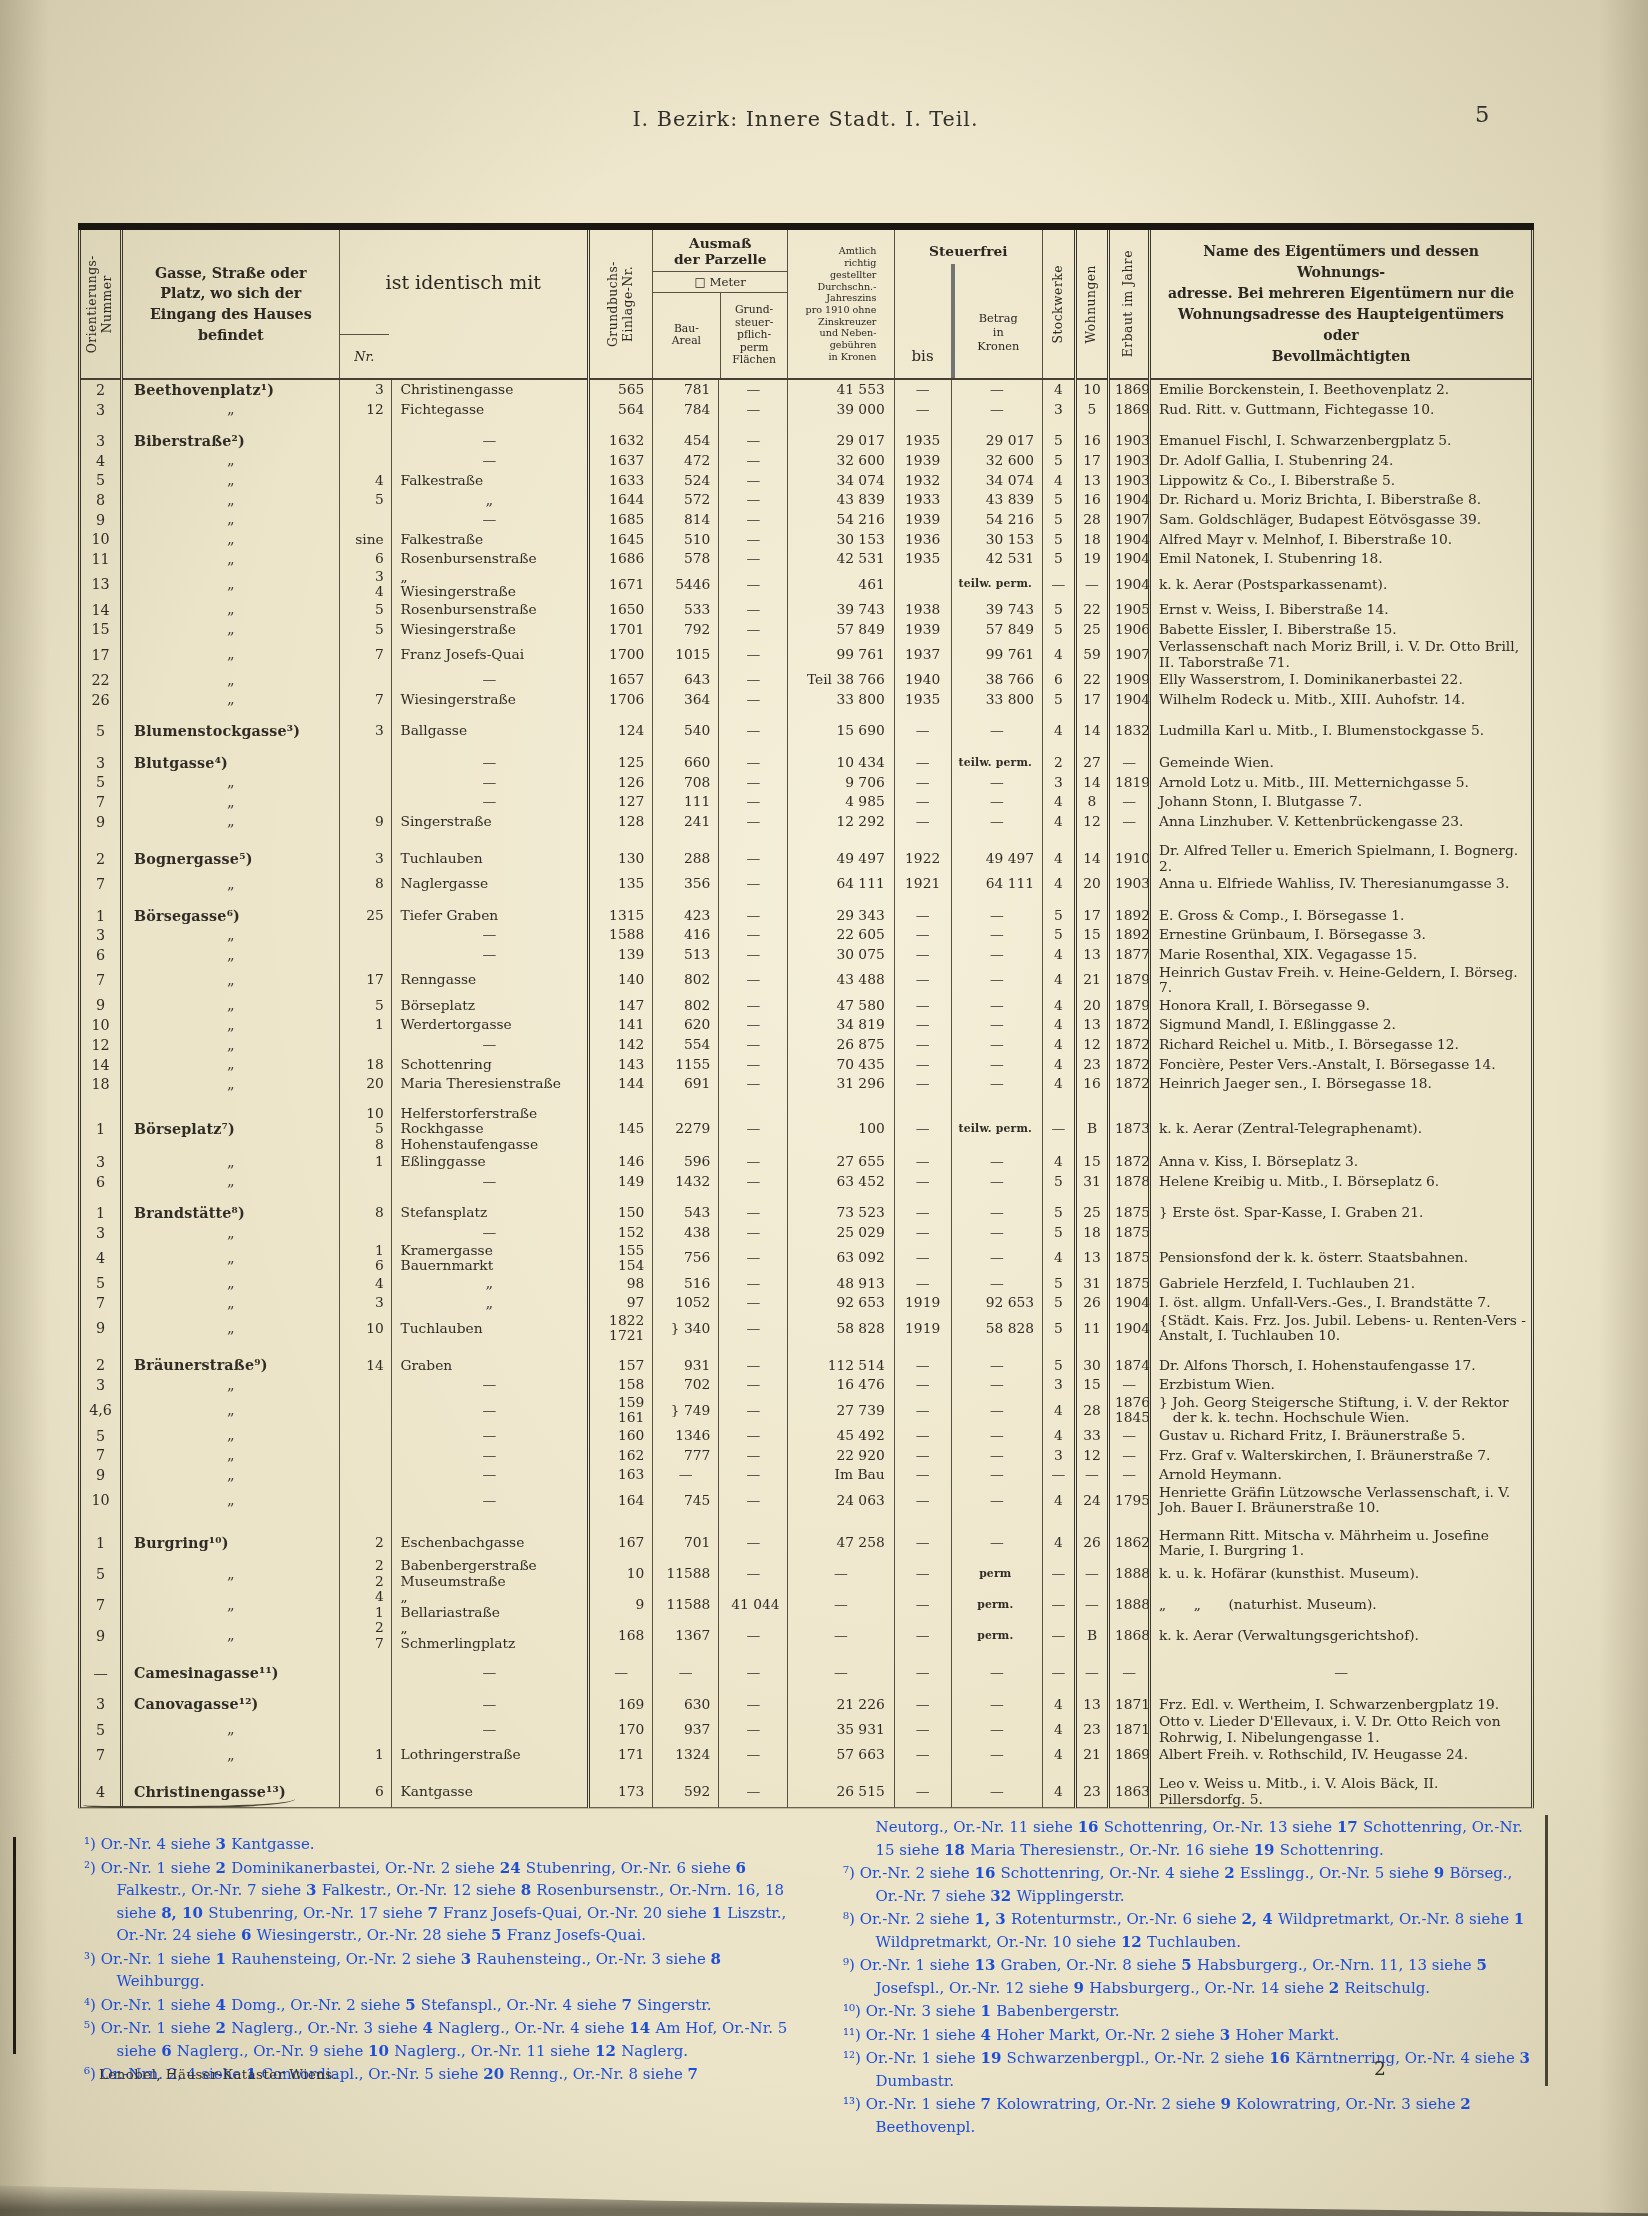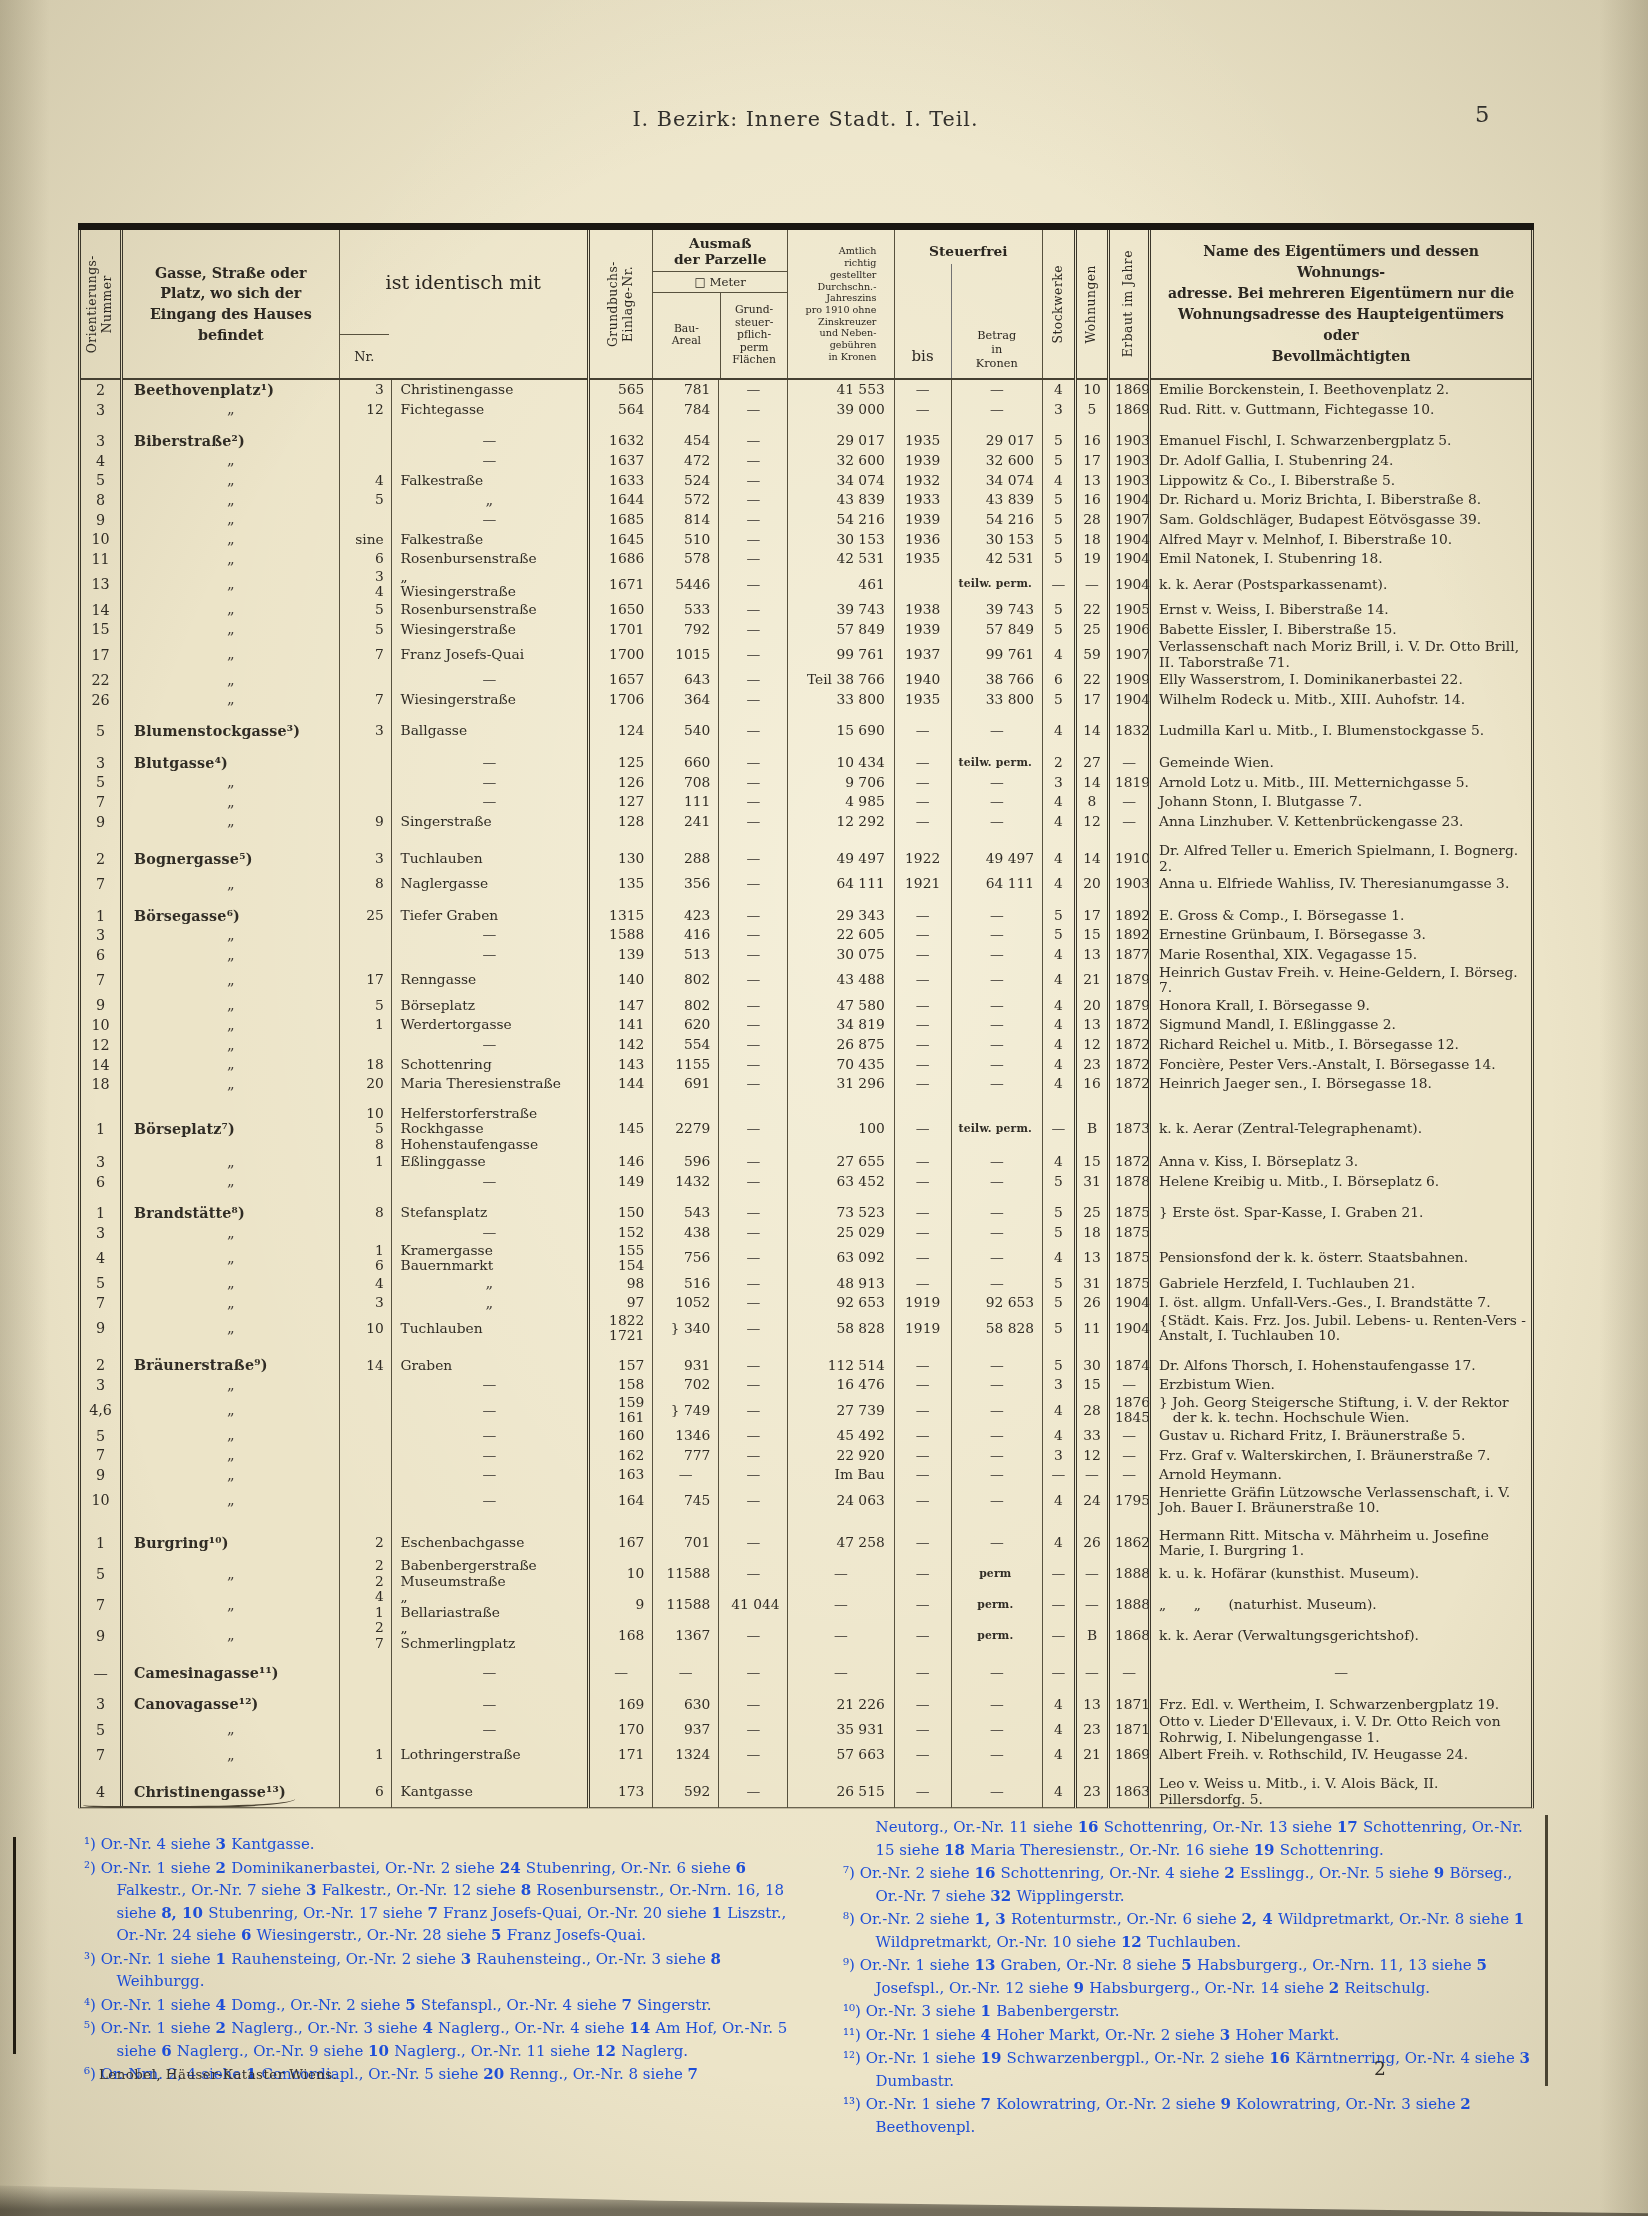--- a/index.html
+++ b/index.html
@@ -63,33 +63,33 @@
   td.c13{text-align:left;padding-left:7.9px;}
   td.dq{text-align:center !important;font-size:14.8px;color:#45403a;padding:0 !important;}
   td.dash{text-align:center !important;padding:0 !important;color:#45403a;}
   td.perm{font-size:10.8px;font-weight:700;text-align:center;letter-spacing:0.2px;}
   
   .hc{display:flex;flex-direction:column;justify-content:center;align-items:center;height:100%;}
   .rot{writing-mode:vertical-rl;transform:rotate(180deg);font-size:12.3px;letter-spacing:0.5px;line-height:1.25;text-align:center;}
   .h-gasse{font-size:14.3px;font-weight:700;line-height:1.45;text-align:center;}
   .h-ident{position:relative;height:100%;}
   .h-ident .lbl{position:absolute;top:0;left:0;right:0;bottom:44px;display:flex;align-items:center;justify-content:center;font-size:19px;font-weight:400;}
-  .h-ident .nrbox{position:absolute;bottom:0;left:0;width:20%;height:43px;border-top:1px solid #57513e;display:flex;align-items:center;justify-content:center;font-size:12.8px;}
+  .h-ident .nrbox{position:absolute;bottom:0;left:0;width:20%;height:43px;border-top:1px solid #57513e;display:flex;align-items:center;justify-content:center;font-size:12.8px;font-style:italic;}
   .h-ausmass{display:flex;flex-direction:column;height:100%;}
   .h-ausmass .t{flex:0 0 auto;padding:4.9px 0 3px;font-size:13.8px;font-weight:700;text-align:center;line-height:1.2;}
   .h-ausmass .m{flex:0 0 auto;border-top:1px solid #57513e;border-bottom:1px solid #57513e;padding:3px 0;font-size:11.8px;text-align:center;}
   .h-ausmass .sub{flex:1 1 auto;display:flex;}
   .h-ausmass .sub div{flex:1;display:flex;align-items:center;justify-content:center;font-size:10.8px;line-height:1.15;text-align:center;}
   .h-ausmass .sub div+div{border-left:1px solid #57513e;}
   .h-zins{font-size:9.6px;line-height:1.22;text-align:right;}
   .h-steu{display:flex;flex-direction:column;height:100%;}
   .h-steu .t{flex:0 0 auto;padding:12.8px 0 4.9px;font-size:13.8px;font-weight:700;text-align:center;}
   .h-steu .sub{flex:1 1 auto;display:flex;}
   .h-steu .sub .a{flex:0 0 38%;display:flex;align-items:flex-end;justify-content:center;padding-bottom:13px;font-size:15px;}
-  .h-steu .sub .b{flex:1;border-left:1px solid #737373;display:flex;align-items:flex-end;justify-content:center;padding-bottom:7px;font-size:11.3px;line-height:1.25;}
+  .h-steu .sub .b{flex:1;border-left:4px solid #737373;display:flex;align-items:flex-end;justify-content:center;padding-bottom:24px;font-size:11.3px;line-height:1.25;}
   .h-owner{font-size:14px;font-weight:700;line-height:1.5;text-align:center;padding:0 6.9px;}
   
   .fnsep{position:absolute;left:83px;top:1799px;width:212px;height:6.9px;border-bottom:2px solid #4c4433;border-radius:0 0 60% 20%/0 0 120% 40%;}
   .fncol{position:absolute;font-size:15px;line-height:1.5;color:#1d4ed8;}
   .fncol.left{left:84px;top:1833px;width:729px;}
   .fncol.right{left:843px;top:1816px;width:693px;}
   .fn{padding-left:32.5px;text-indent:-32.5px;margin:0 0 1px 0;}
   .fn.cont{padding-left:32.5px;text-indent:0;}
   .fn b{font-weight:700;}
   .signature{position:absolute;left:99px;top:2067px;font-size:13.3px;letter-spacing:0.5px;color:#343029;}

